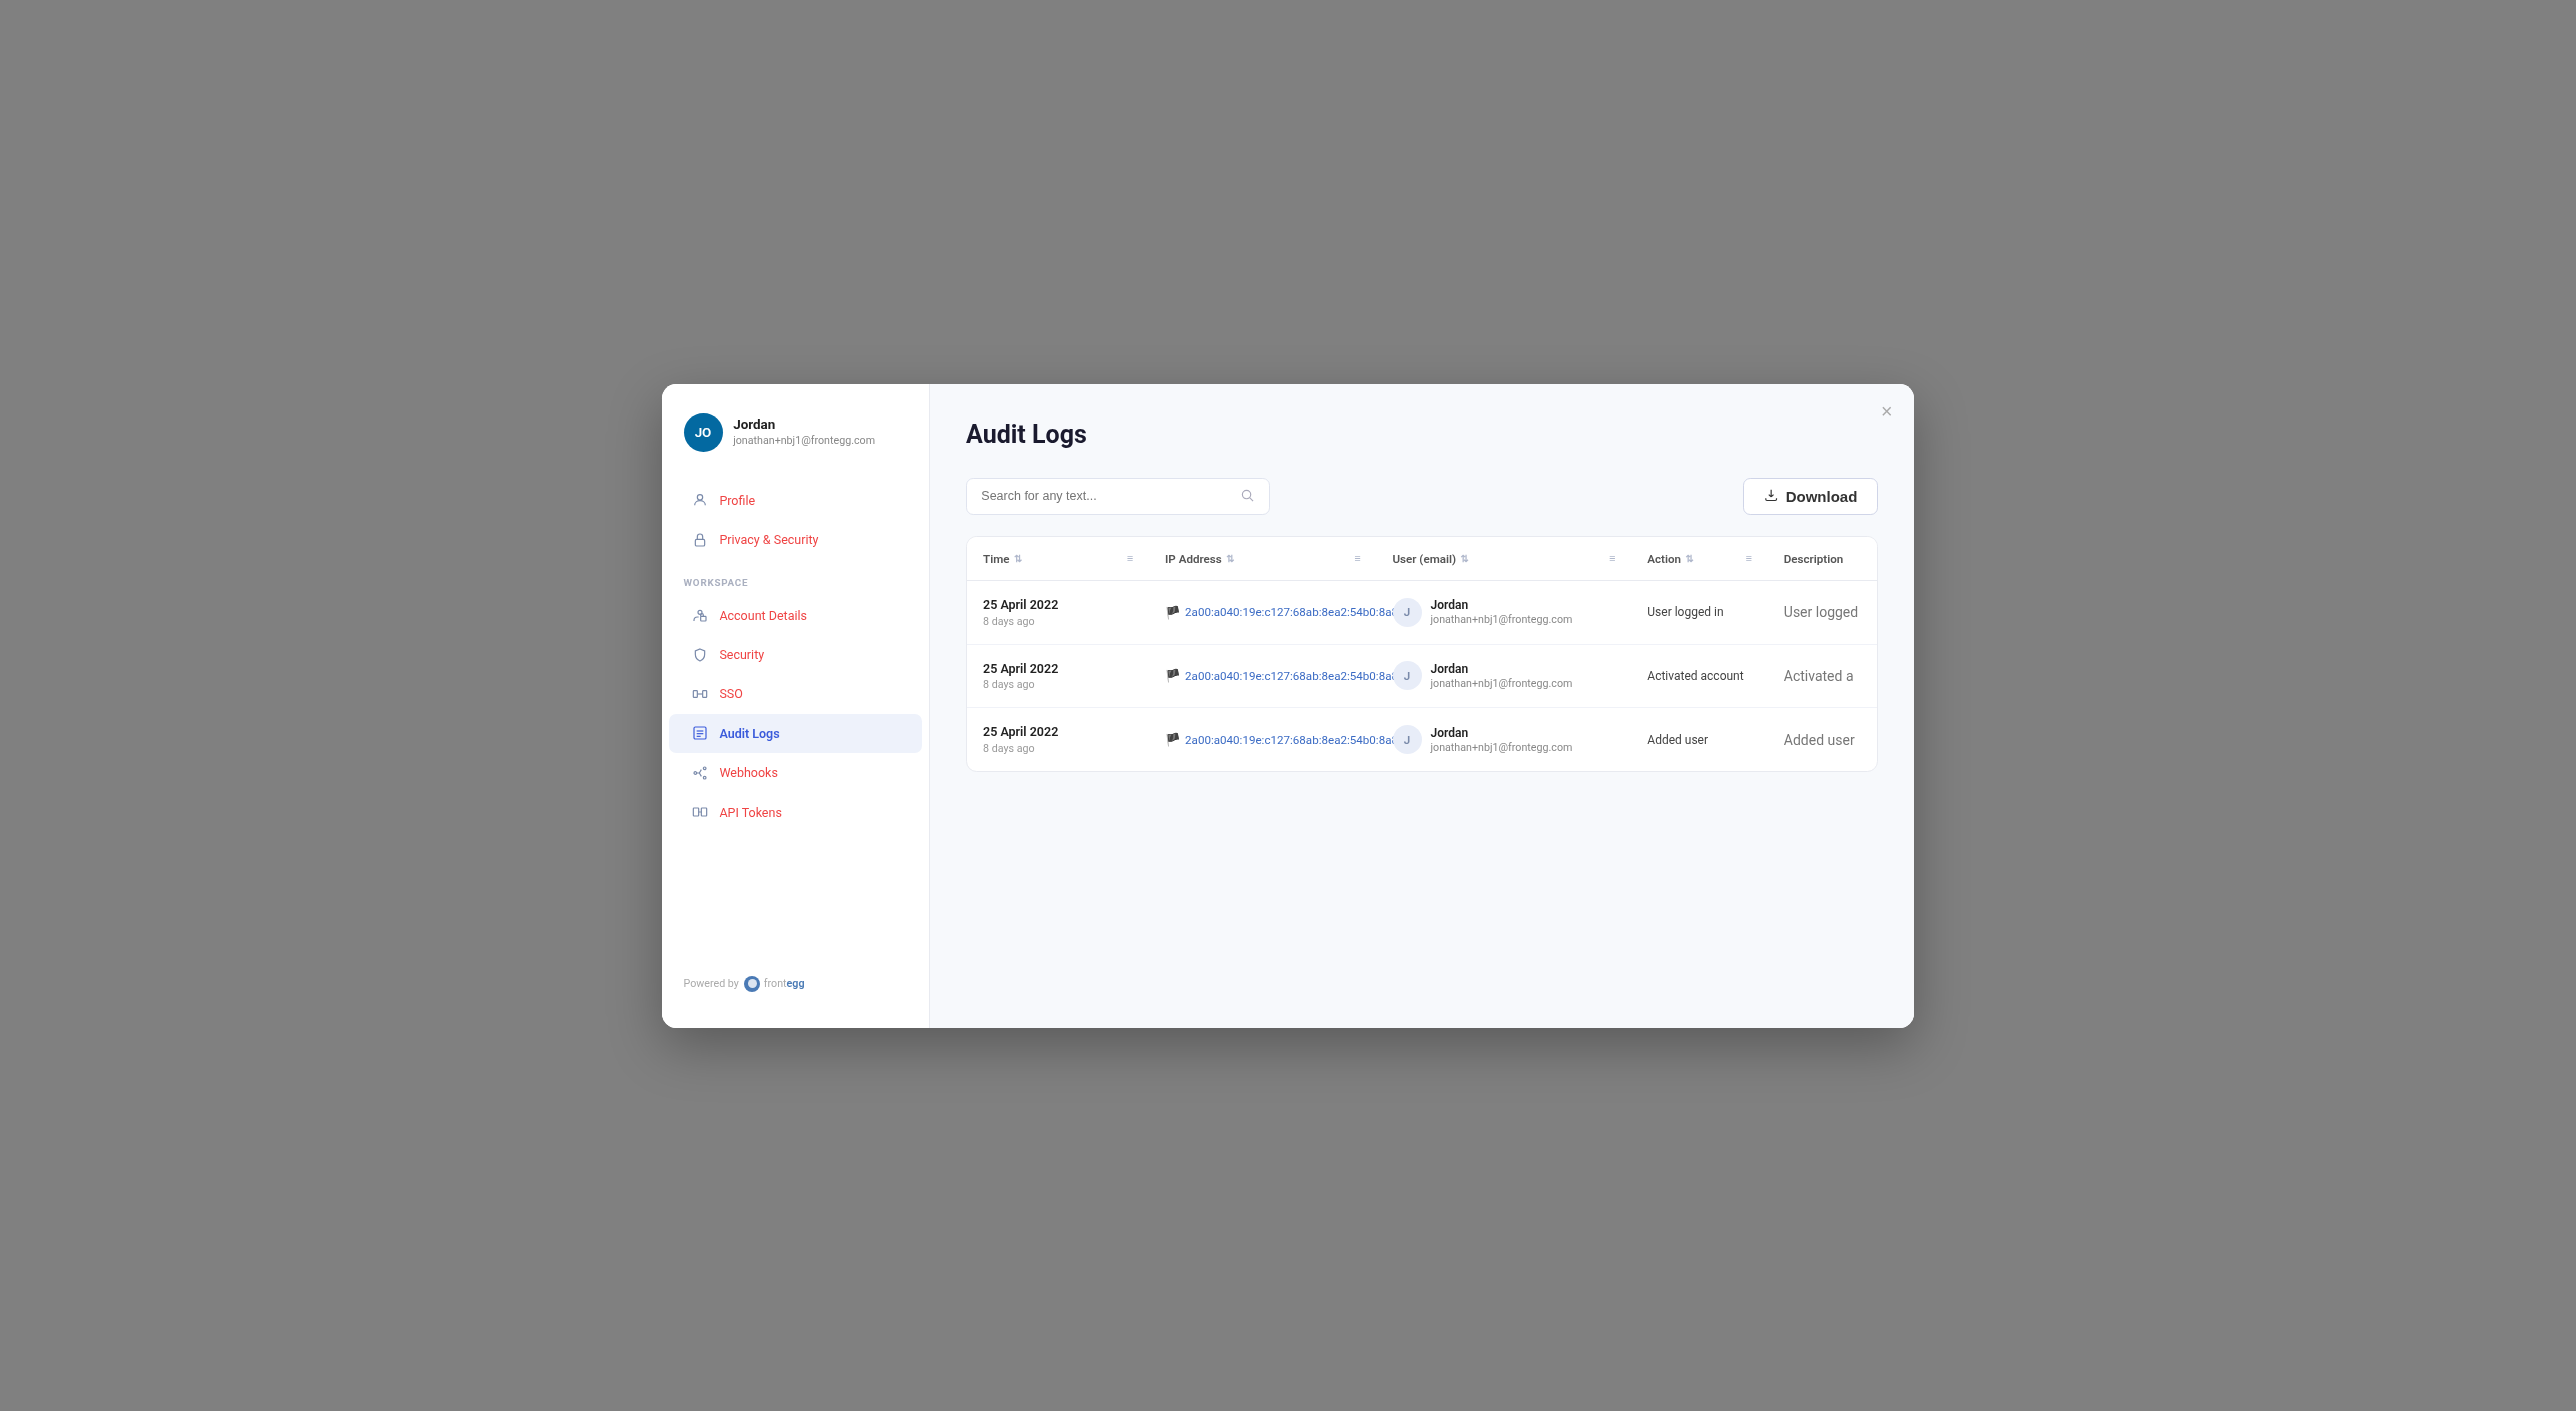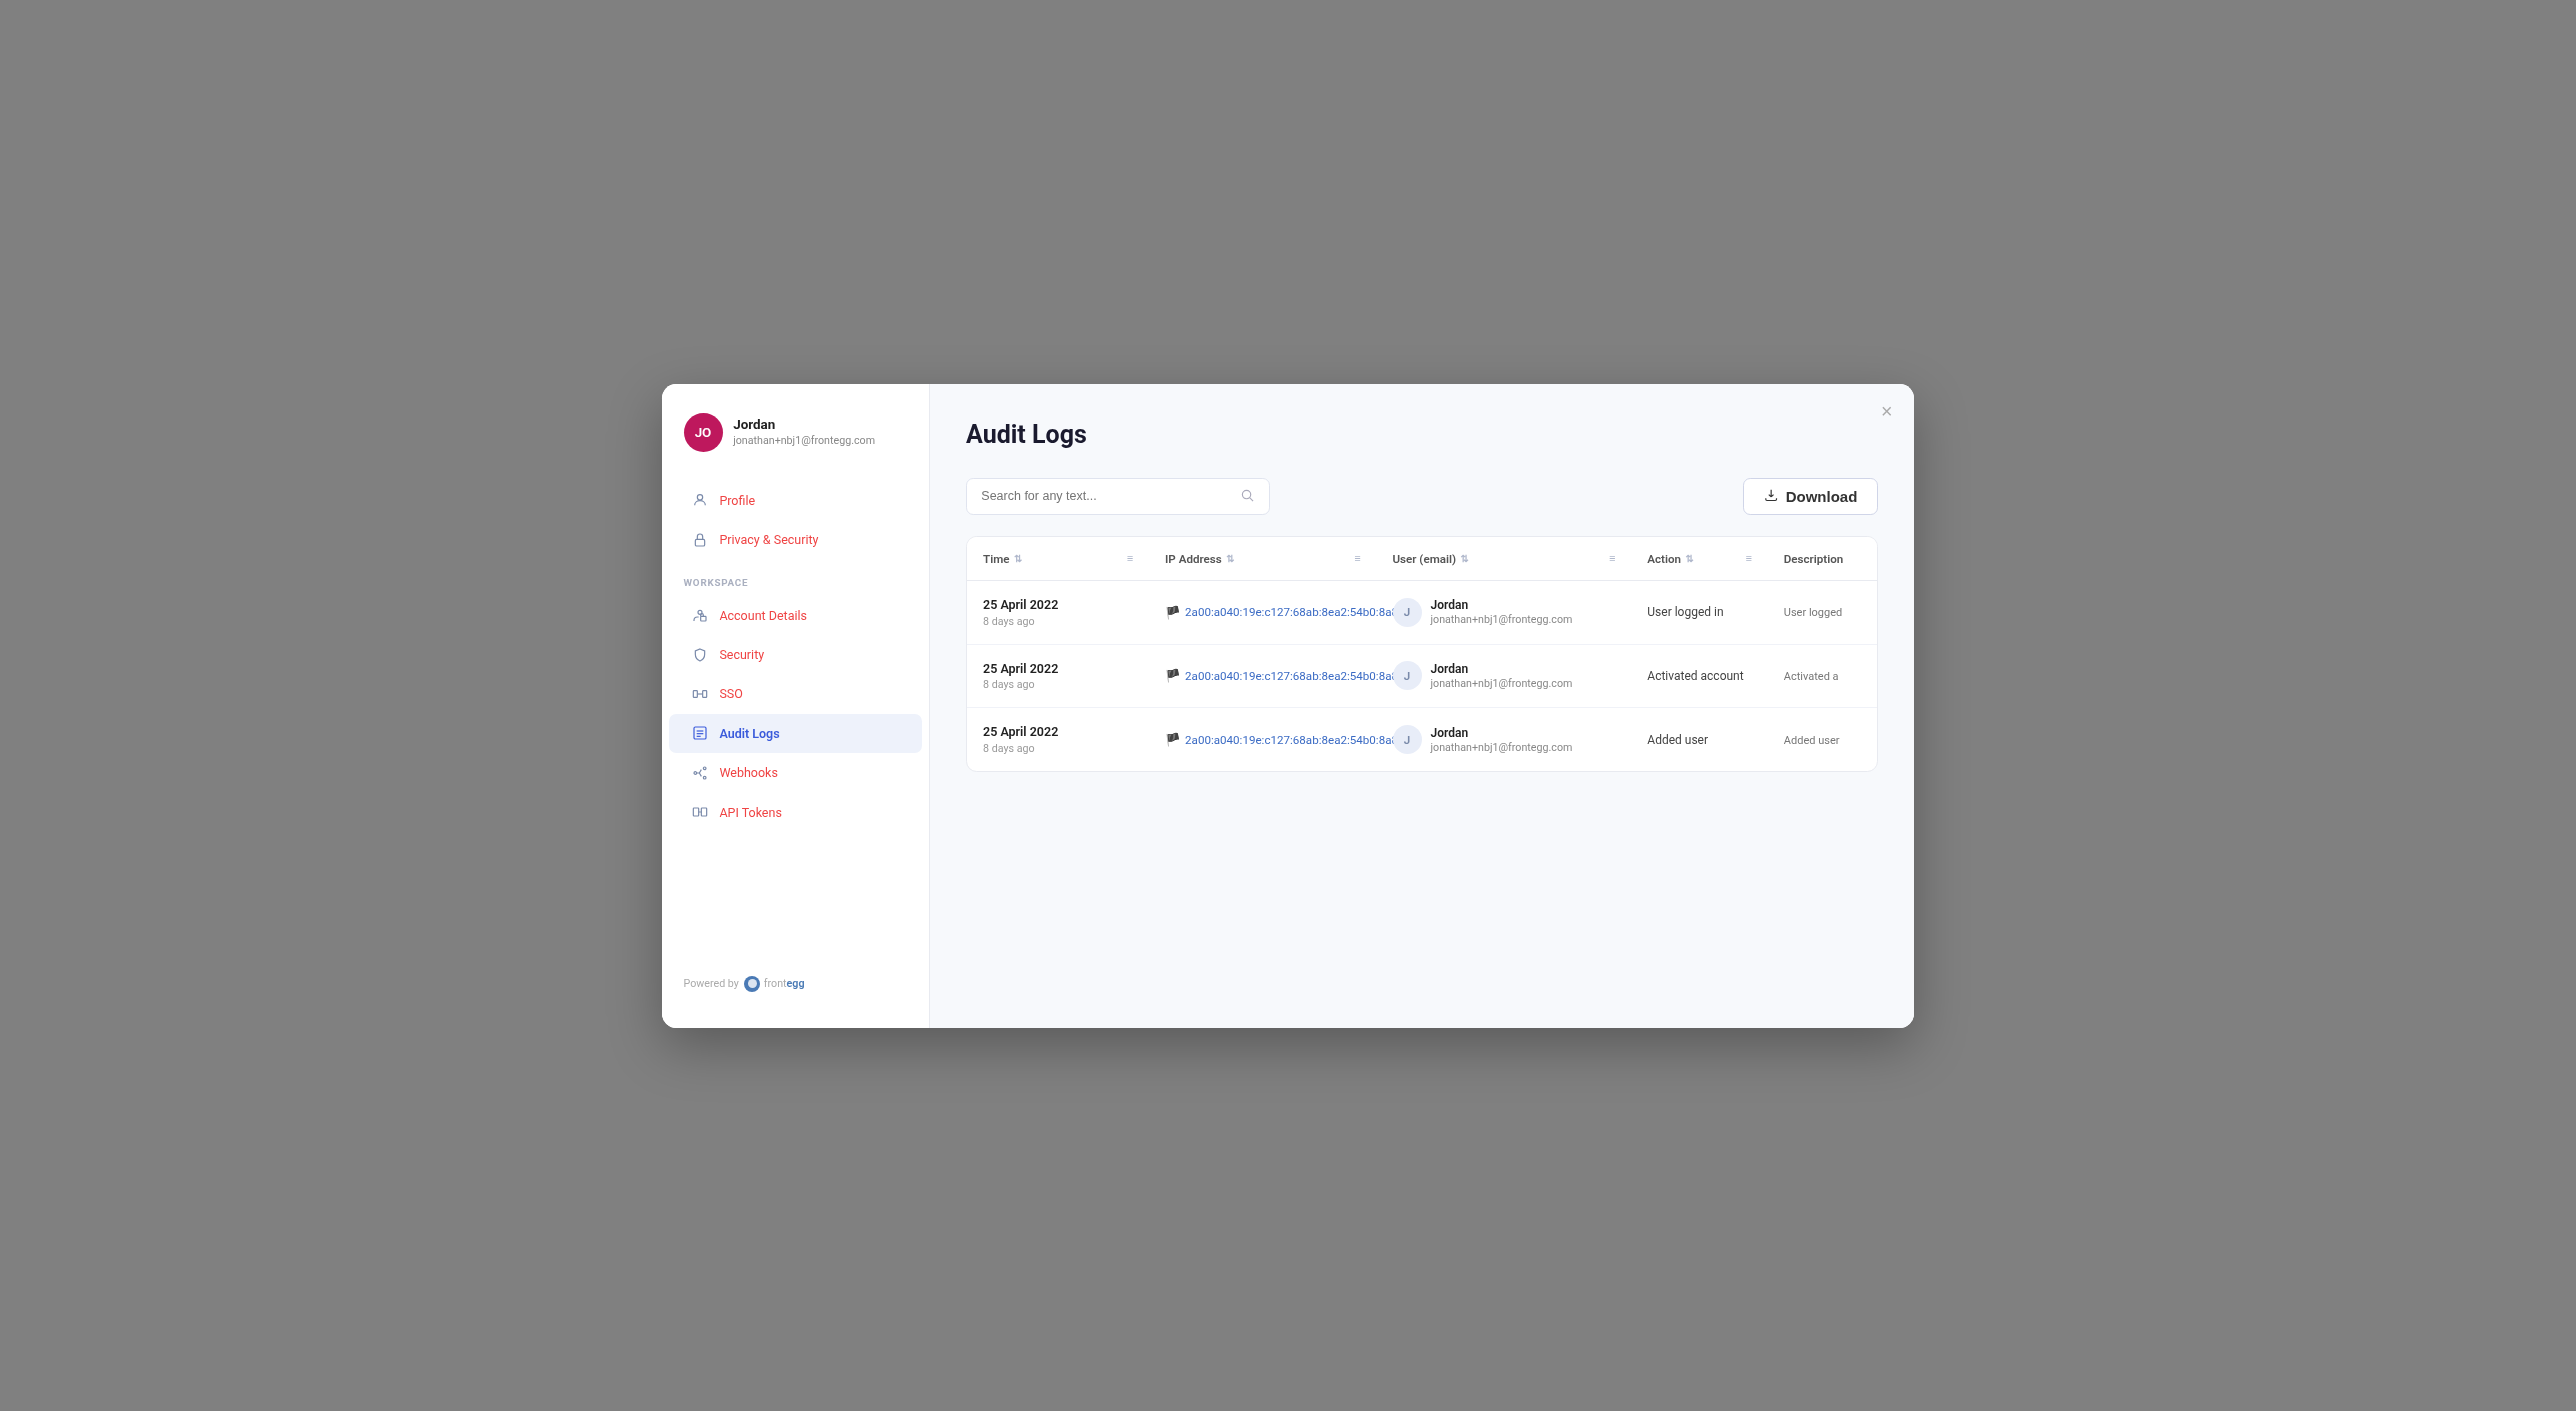--- a/index.html
+++ b/index.html
@@ -55,21 +55,21 @@
     .user-info {
       display: flex;
       align-items: center;
       gap: 10.7px;
       padding: 0 21.5px 29px;
     }
     .avatar {
       width: 39px;
       height: 39px;
       border-radius: 50%;
-      background: #be185d;
+      background: #0369a1;
       color: #fff;
       display: flex;
       align-items: center;
       justify-content: center;
       font-size: 13.4px;
       font-weight: 600;
       flex-shrink: 0;
     }
     .user-name {
       font-weight: 700;
@@ -301,21 +301,21 @@
       font-size: 10.7px;
       color: #888;
       margin-top: 0.9px;
     }
     .action-text {
       color: #444;
       font-size: 12px;
     }
     .desc-text {
       color: #777;
-      font-size: 11px;
+      font-size: 14px;
     }
     
     .col-time { width: 20%; }
     .col-ip { width: 25%; }
     .col-user { width: 28%; }
     .col-action { width: 15%; }
     .col-desc { width: 12%; }
   </style>
 </head>
 <body>

